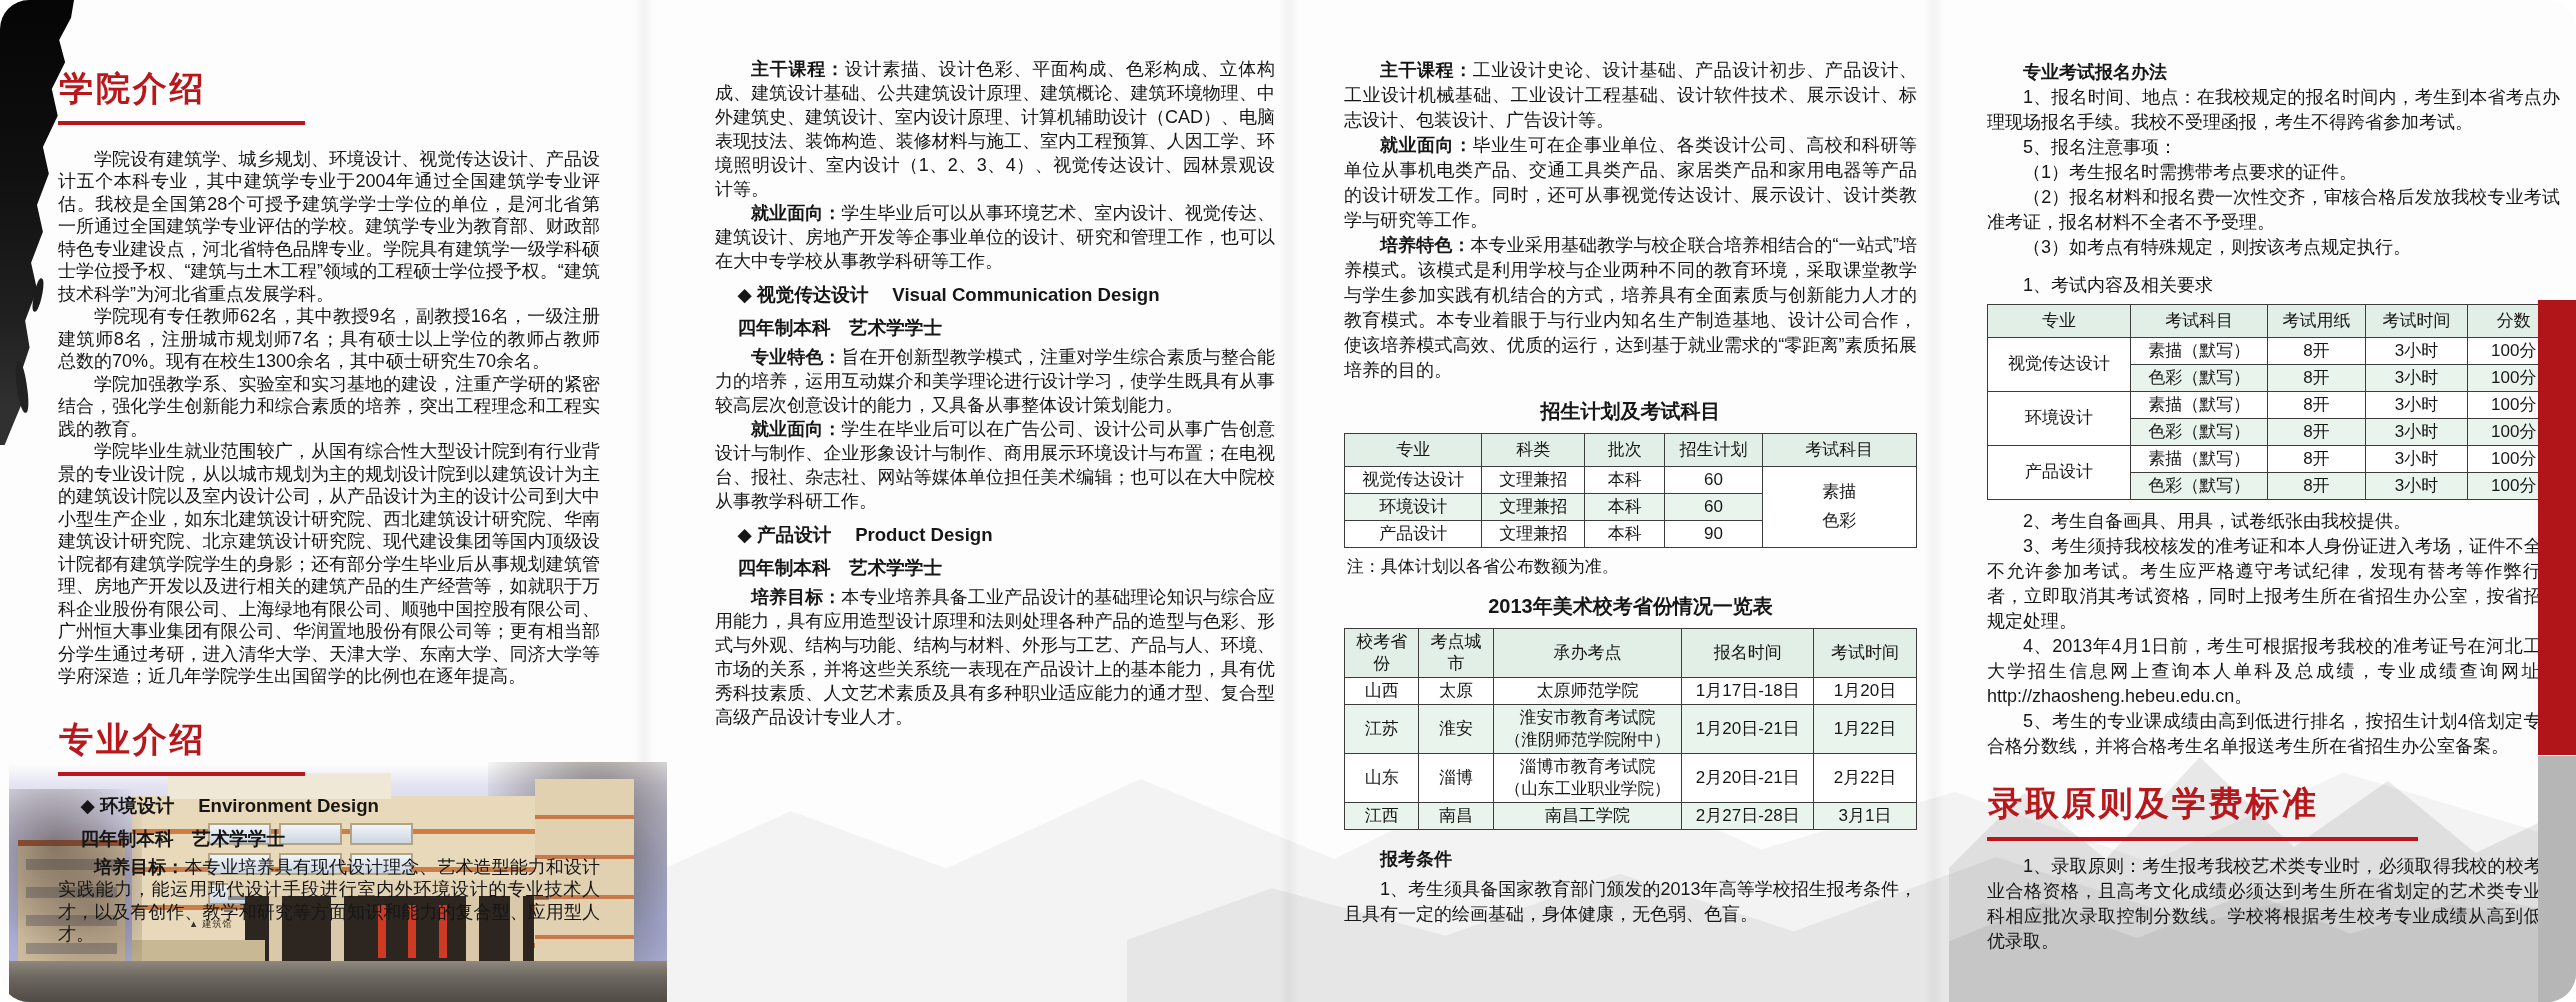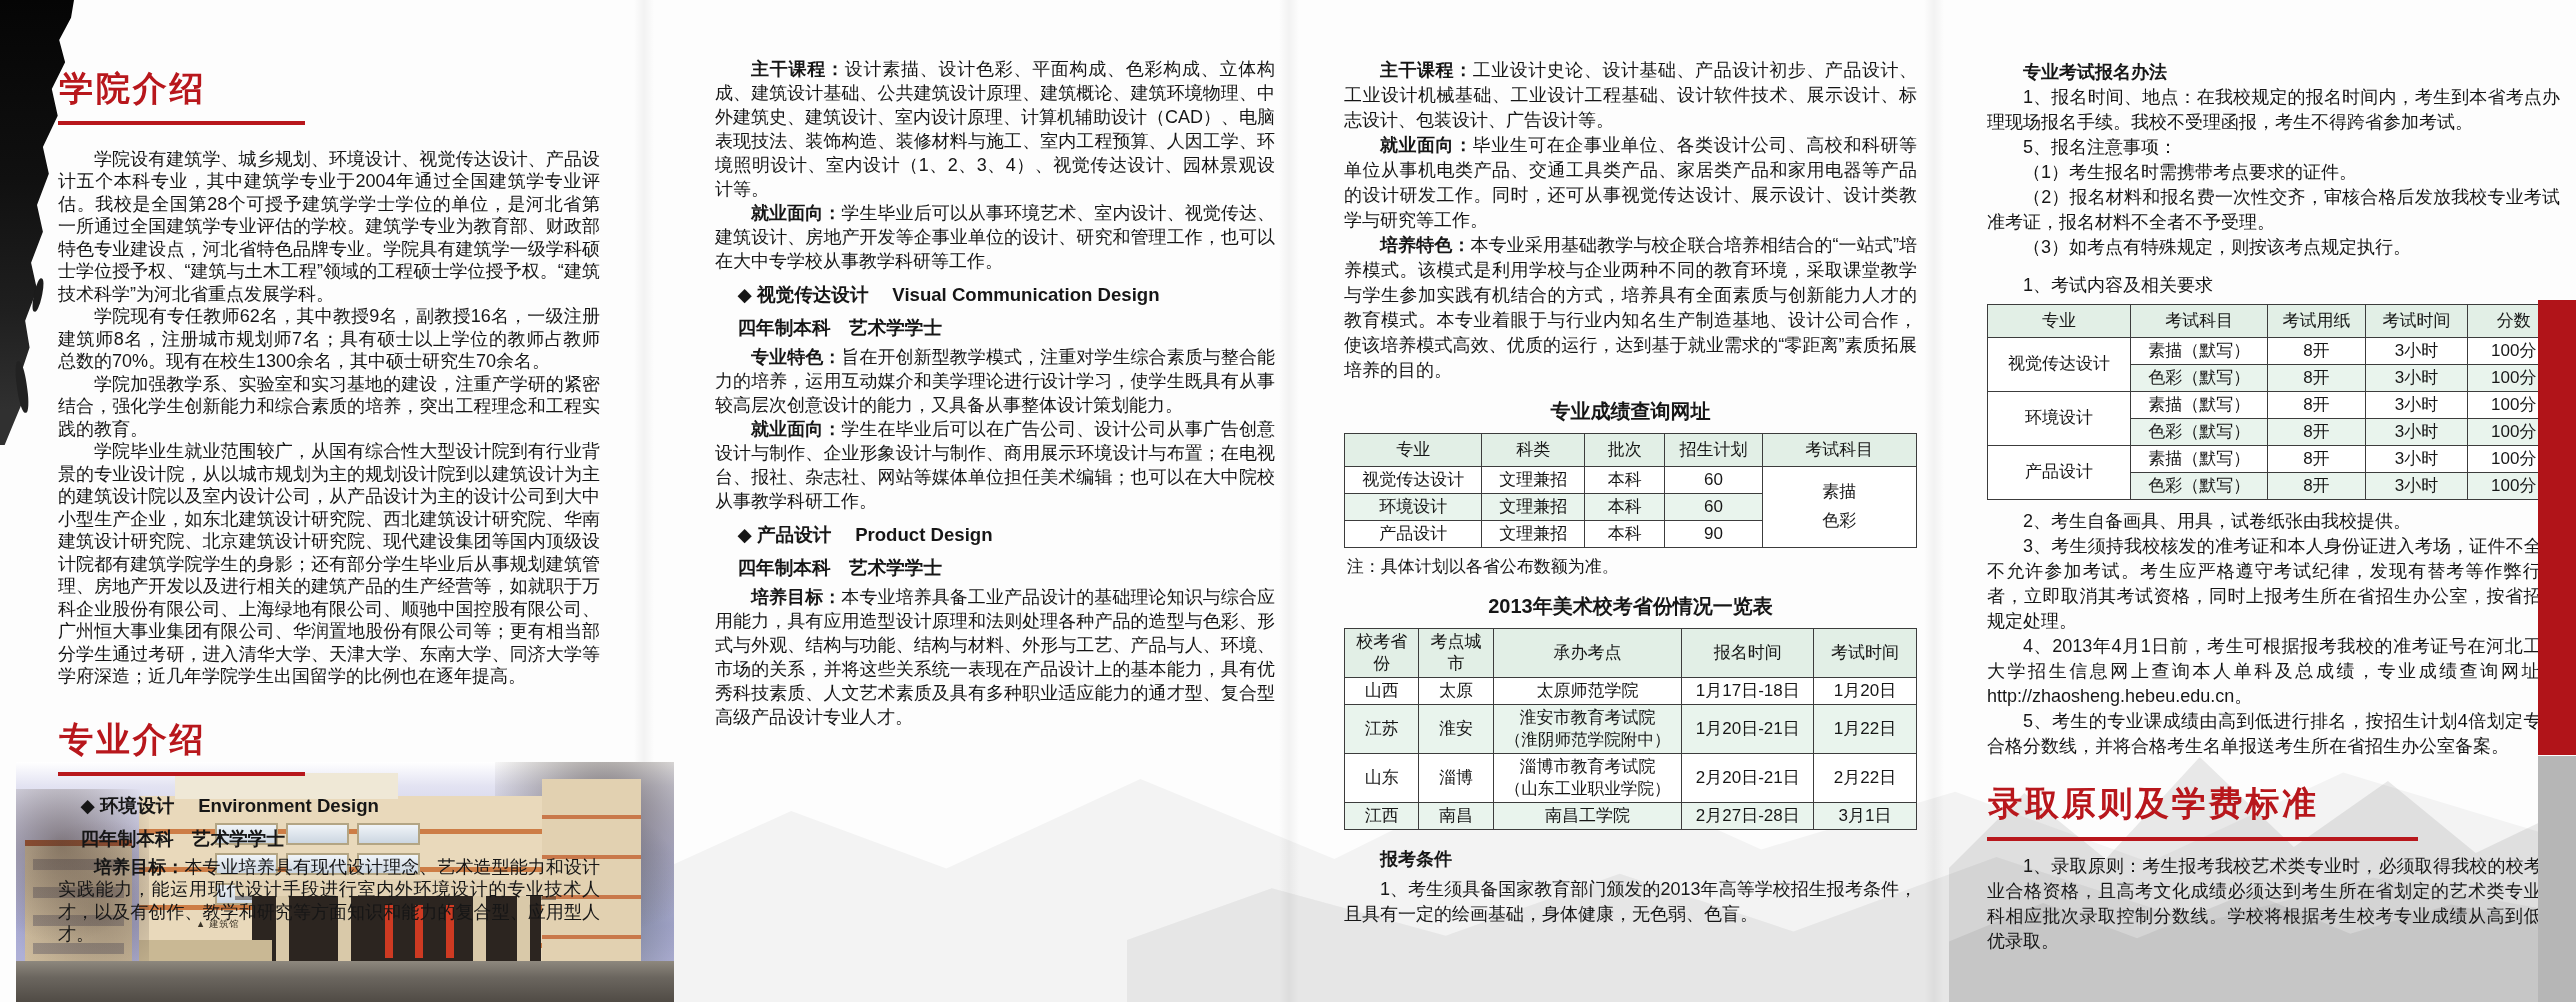--- a/index.html
+++ b/index.html
@@ -1,18 +1,18 @@
 <!DOCTYPE html>
 <html style="font-size:10.6px"><head>
 <meta charset="utf-8">
 <style>
   html,body{margin:0;padding:0;background:#ffffff;}
   body{width:2576px;height:1002px;position:relative;overflow:hidden;
        font-family:"Liberation Sans","DejaVu Sans",sans-serif;color:#161616;}
-  #canvas{position:absolute;left:0;top:0;width:2576px;height:1002px;background:#fdfdfd;overflow:hidden;}
+  #canvas{position:absolute;left:0;top:0;width:2576px;height:1002px;background:#fdfdfd;overflow:hidden;border-radius:29px;}
 
   
   .ink{position:absolute;left:0;top:0;width:74px;height:464px;z-index:1;}
   .ink .blob{position:absolute;left:0;top:0;width:100%;height:96%;
     background:linear-gradient(180deg,#050505 0%,#101010 40%,#1f1f1f 70%,#303030 92%);
     clip-path:polygon(0 0,100% 0,96% 4%,80% 9%,88% 14%,70% 20%,78% 26%,58% 33%,66% 39%,50% 46%,
                       58% 52%,42% 59%,50% 65%,34% 72%,40% 78%,26% 85%,31% 90%,16% 96%,6% 100%,0 100%);}
   .ink .drop1{position:absolute;left:34px;top:278px;width:8px;height:34px;background:#1c1c1c;border-radius:45%;transform:rotate(12deg);}
   .ink .drop2{position:absolute;left:17px;top:361px;width:10px;height:52px;background:#222;border-radius:45%;transform:rotate(-8deg);}
 
@@ -26,21 +26,21 @@
         clip-path:polygon(0 70%,10% 45%,22% 68%,34% 38%,46% 66%,60% 30%,74% 62%,86% 40%,100% 58%,100% 100%,0 100%);}
   .mtn3{left:1949px;top:703px;width:627px;height:300px;background:rgba(105,105,105,0.14);
         clip-path:polygon(0 55%,12% 30%,25% 52%,40% 18%,55% 48%,70% 26%,84% 50%,100% 34%,100% 100%,0 100%);}
   .mtn4{left:1949px;top:849px;width:627px;height:154px;background:rgba(95,95,95,0.12);
         clip-path:polygon(0 60%,15% 35%,30% 58%,48% 28%,64% 55%,80% 36%,100% 52%,100% 100%,0 100%);}
 
   .strip-red{position:absolute;left:2538px;top:300px;width:38px;height:455px;background:#b11419;z-index:6;}
   .strip-gray{position:absolute;left:2538px;top:756px;width:38px;height:247px;background:#b6b6b6;z-index:6;}
 
   
-  .photo{position:absolute;left:16px;top:762px;width:658px;height:240px;overflow:hidden;z-index:3;}
+  .photo{position:absolute;left:9px;top:762px;width:658px;height:240px;overflow:hidden;z-index:3;}
   .photo .sky{position:absolute;inset:0;background:linear-gradient(180deg,#ffffff 0%,#e3e3f2 10%,#bdbede 38%,#a9abd4 68%,#b5b6d9 100%);}
   .photo .treeL{position:absolute;left:-26.5px;top:26.5px;width:159px;height:186px;
       background:radial-gradient(circle at 45% 30%,rgba(75,60,50,0.55),rgba(75,60,50,0) 62%),
                  radial-gradient(circle at 70% 65%,rgba(75,60,50,0.4),rgba(75,60,50,0) 55%);}
   .photo .treeR{position:absolute;right:-20px;top:-13.3px;width:199px;height:239px;
       background:radial-gradient(circle at 55% 25%,rgba(55,45,40,0.6),rgba(55,45,40,0) 60%),
                  radial-gradient(circle at 40% 70%,rgba(40,55,40,0.55),rgba(40,55,40,0) 58%);}
   .photo .bldgL{position:absolute;left:9.3px;top:78px;width:107px;height:125px;
       background:linear-gradient(180deg,#d9c7a9,#cdbb9c);border-top:6px solid #a8532f;}
   .photo .bldgL .wins{position:absolute;left:8px;top:13.3px;right:8px;bottom:6.6px;
@@ -213,21 +213,21 @@
       <span class="blabel">主干课程：</span><span>工业设计史论、设计基础、产品设计初步、产品设计、工业设计机械基础、工业设计工程基础、设计软件技术、展示设计、标志设计、包装设计、广告设计等。</span>
     </p>
     <p class="para">
       <span class="blabel">就业面向：</span><span>毕业生可在企事业单位、各类设计公司、高校和科研等单位从事机电类产品、交通工具类产品、家居类产品和家用电器等产品的设计研发工作。同时，还可从事视觉传达设计、展示设计、设计类教学与研究等工作。</span>
     </p>
     <p class="para">
       <span class="blabel">培养特色：</span><span>本专业采用基础教学与校企联合培养相结合的“一站式”培养模式。该模式是利用学校与企业两种不同的教育环境，采取课堂教学与学生参加实践有机结合的方式，培养具有全面素质与创新能力人才的教育模式。本专业着眼于与行业内知名生产制造基地、设计公司合作，使该培养模式高效、优质的运行，达到基于就业需求的“零距离”素质拓展培养的目的。</span>
     </p>
 
 
-    <div class="tbl-title">专业成绩查询网址</div>
+    <div class="tbl-title">招生计划及考试科目</div>
     <table>
       <colgroup>
           <col style="width:24%">
           <col style="width:18%">
           <col style="width:14%">
           <col style="width:17%">
           <col style="width:27%">
         </colgroup>
       <thead>
         <tr>

